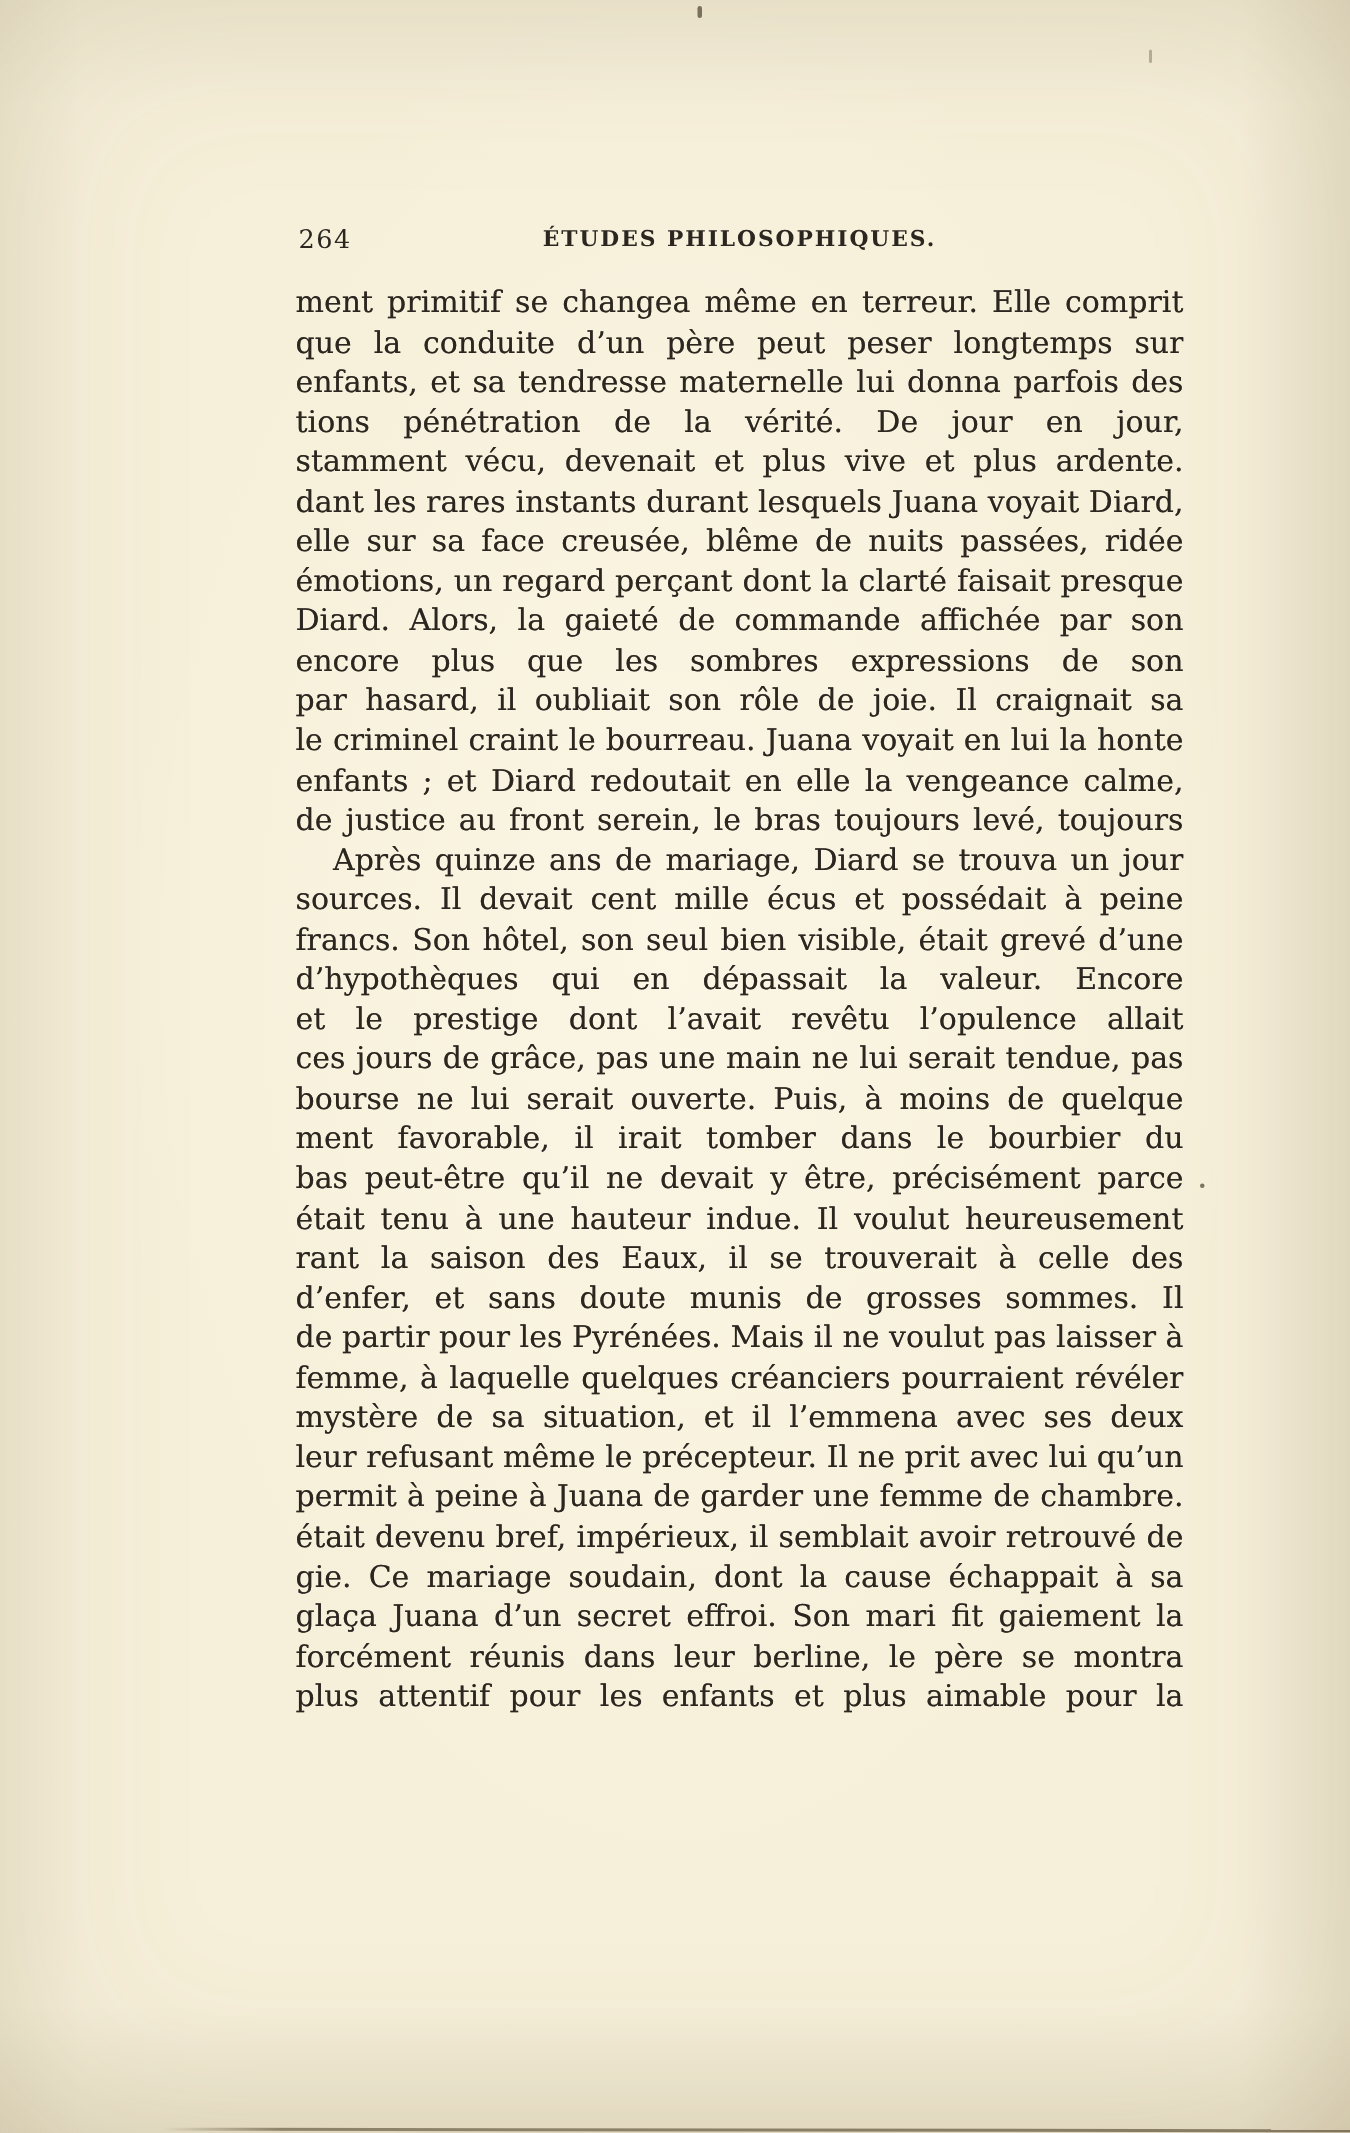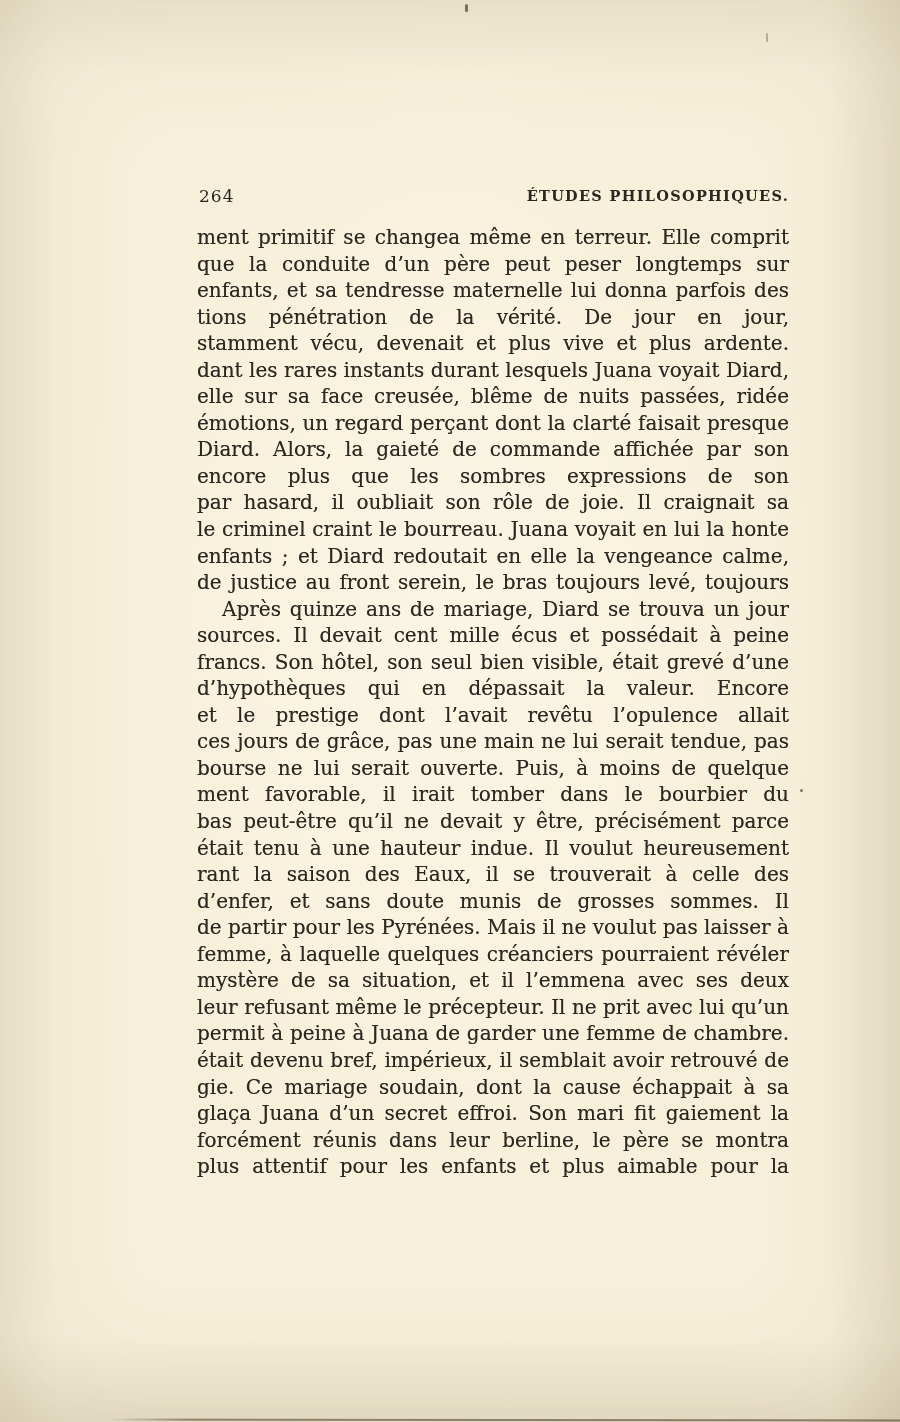--- a/index.html
+++ b/index.html
@@ -28,40 +28,39 @@
     position: absolute;
     inset: 0;
     pointer-events: none;
     box-shadow: inset 0 0 140px rgba(130,110,70,0.14);
   }
   .content {
     position: absolute;
     left: 197px;
     top: 150px;
     width: 592px;
-    margin-top: 36px;
   }
   .header-row {
     position: relative;
     height: 20px;
     margin-bottom: 18px;
   }
   .page-number {
     position: absolute;
     left: 2px;
     top: 0;
     font-size: 17px;
     letter-spacing: 1px;
   }
   .running-header {
     position: absolute;
     left: 0;
     right: 0;
     top: 1px;
-    text-align: right;
+    text-align: center;
     font-size: 14.5px;
     font-weight: bold;
     letter-spacing: 1.3px;
     white-space: nowrap;
   }
   .text-block {
     font-size: 20px;
     line-height: 26.55px;
     text-shadow: 0 0 0.4px rgba(45,35,25,0.55);
   }

